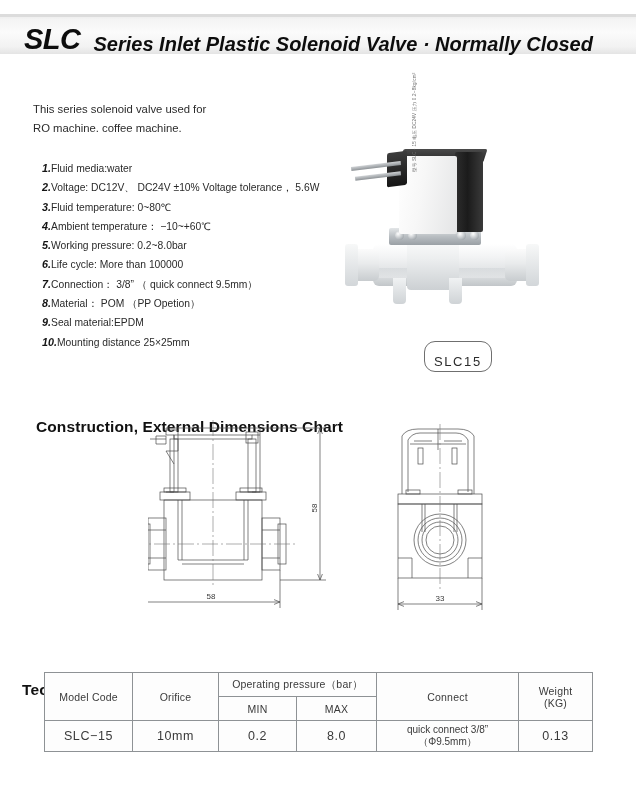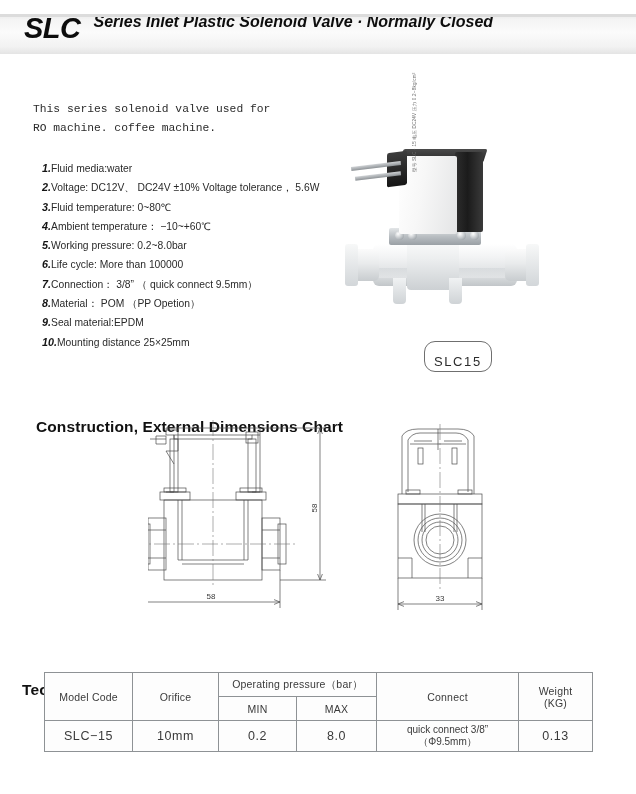--- a/index.html
+++ b/index.html
@@ -23,57 +23,56 @@
     top: 14px;
     width: 636px;
     height: 40px;
     background: linear-gradient(180deg,
                 #e9e9e9 0%,
                 #f4f4f4 14%,
                 #fbfbfb 46%,
                 #f2f2f2 82%,
                 #e4e4e4 100%);
     display: flex;
-    align-items: flex-start;
+    align-items: flex-end;
   }
   .header-band::before {
     content: "";
     position: absolute;
     left: 0; right: 0; top: 0;
     height: 3px;
     background: #dcdcdc;
   }
   .hdr-series {
     font-size: 29px;
     font-weight: bold;
     font-style: italic;
     letter-spacing: -0.5px;
     margin-left: 24px;
     line-height: 1;
     color: #0d0d0d;
   }
   .hdr-title {
-    font-size: 16px;
+    font-size: 20px;
     font-weight: bold;
     font-style: italic;
     margin-left: 13px;
     line-height: 1;
     color: #0d0d0d;
   }
 
   
   .intro {
     position: absolute;
     left: 33px;
     top: 100px;
     width: 330px;
     font-size: 11.3px;
     line-height: 19px;
     color: #2b2b2b;
-    font-family: Liberation Mono, monospace;
   }
 
   
   .spec-list {
     position: absolute;
     left: 31px;
     top: 148px;
     width: 320px;
     list-style: none;
     margin: 11px;

